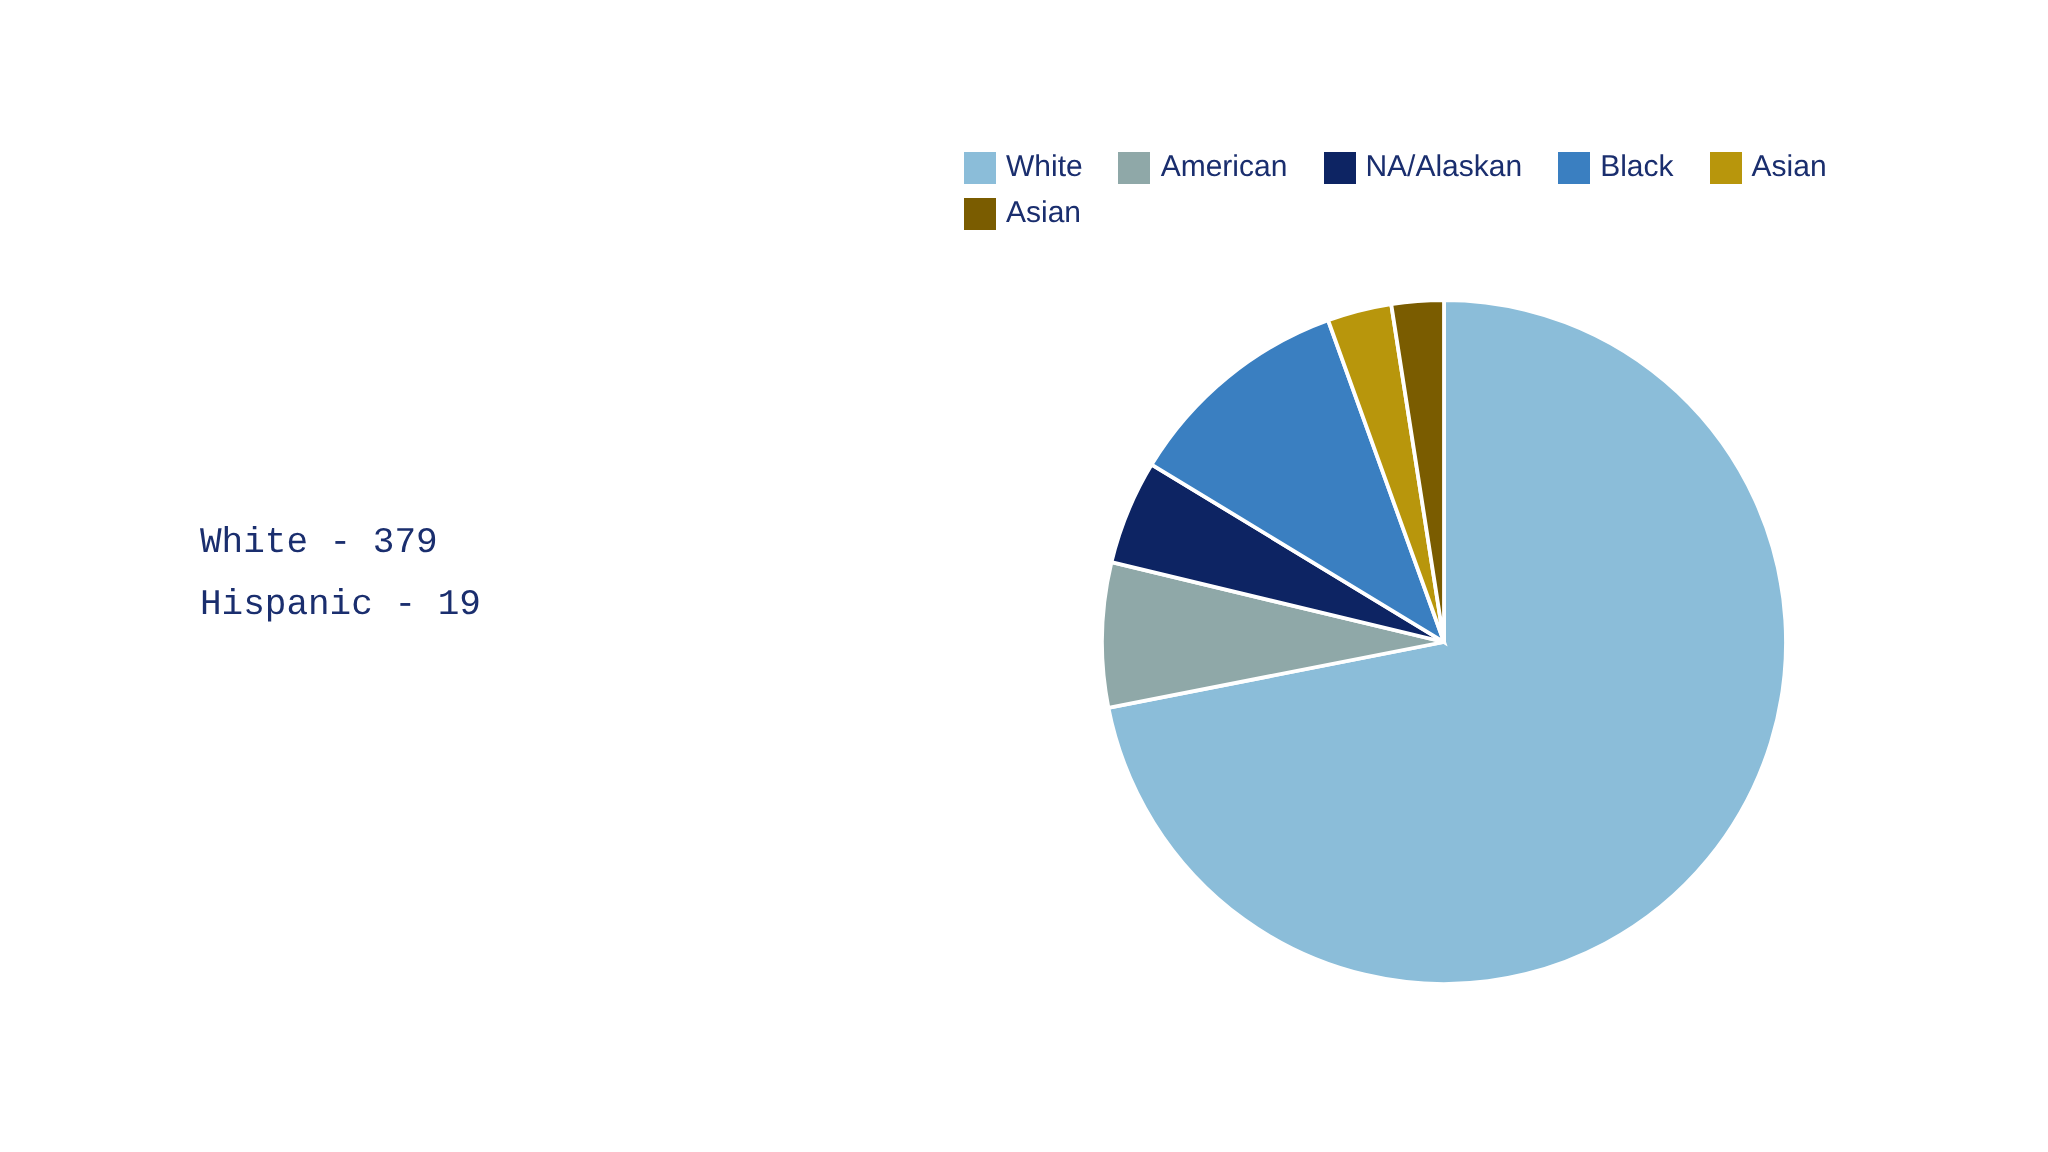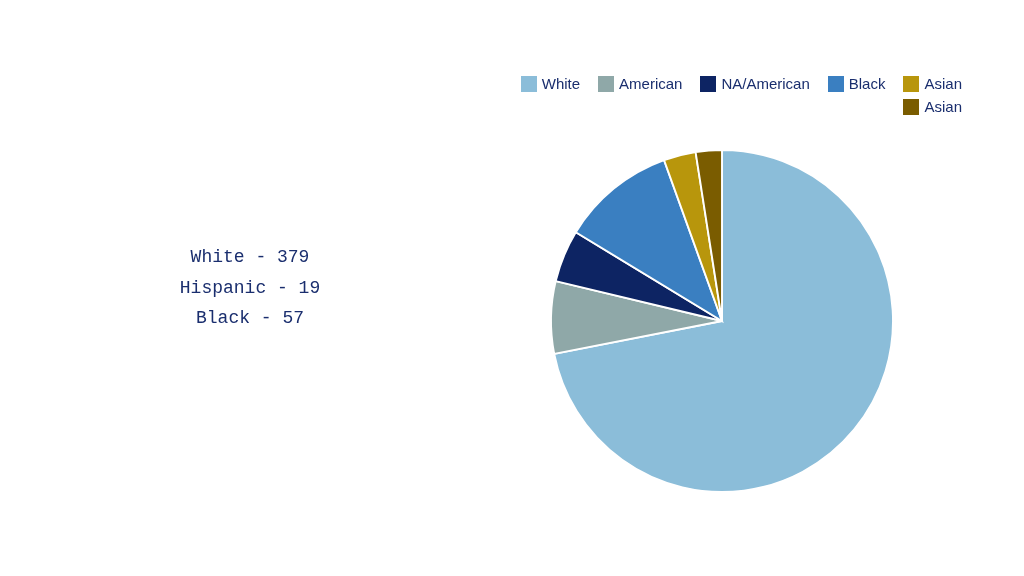--- a/index.html
+++ b/index.html
@@ -13,44 +13,43 @@
       align-items: center;
     }
     .container {
       display: flex;
       width: 100%;
       height: 100%;
       align-items: center;
     }
     .legend-list {
       width: 420px;
-      padding-left: 80px;
+      padding-left: 100px;
       flex-shrink: 0;
-      text-align: center;
     }
     .legend-list p {
       color: #1a2e6e;
       font-size: 18px;
       line-height: 1.7;
       font-weight: 400;
     }
     .chart-area {
       flex: 1;
       display: flex;
       flex-direction: column;
       align-items: center;
       justify-content: center;
       padding-top: 10px;
     }
     .top-legend {
       display: flex;
       flex-wrap: wrap;
       gap: 6px 18px;
       margin-bottom: 16px;
-      justify-content: flex-end;
+      justify-content: flex-start;
       max-width: 480px;
     }
     .legend-item {
       display: flex;
       align-items: center;
       gap: 5px;
       font-size: 15px;
       color: #1a2e6e;
       font-family: Arial, sans-serif;
     }
@@ -70,35 +69,34 @@
       height: 380px;
     }
   </style>
 </head>
 <body>
 
 <div class="container">
   <div class="legend-list">
   <p>White - 379</p>
       <p>Hispanic - 19</p>
-      <p>Black - 57</p>
     </div>
   <div class="chart-area">
     <div class="top-legend">
         <div class="legend-item">
           <span class="legend-swatch" style="background: rgb(139, 189, 217);"></span>
           <span>White</span>
         </div>
         <div class="legend-item">
           <span class="legend-swatch" style="background: rgb(143, 168, 168);"></span>
           <span>American</span>
         </div>
         <div class="legend-item">
           <span class="legend-swatch" style="background: rgb(13, 36, 99);"></span>
-          <span>NA/American</span>
+          <span>NA/Alaskan</span>
         </div>
         <div class="legend-item">
           <span class="legend-swatch" style="background: rgb(58, 127, 193);"></span>
           <span>Black</span>
         </div>
         <div class="legend-item">
           <span class="legend-swatch" style="background: rgb(184, 150, 12);"></span>
           <span>Asian</span>
         </div>
         <div class="legend-item">

